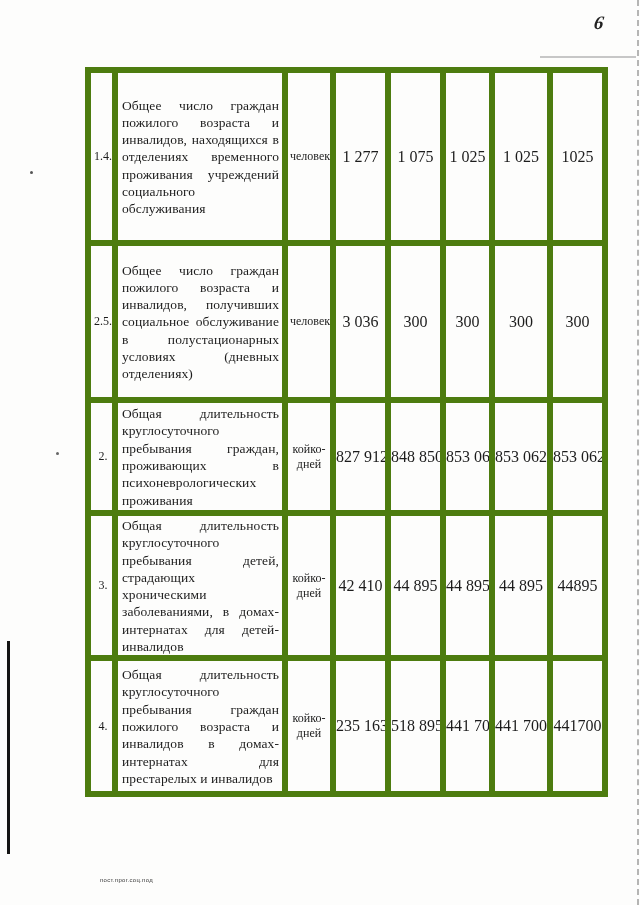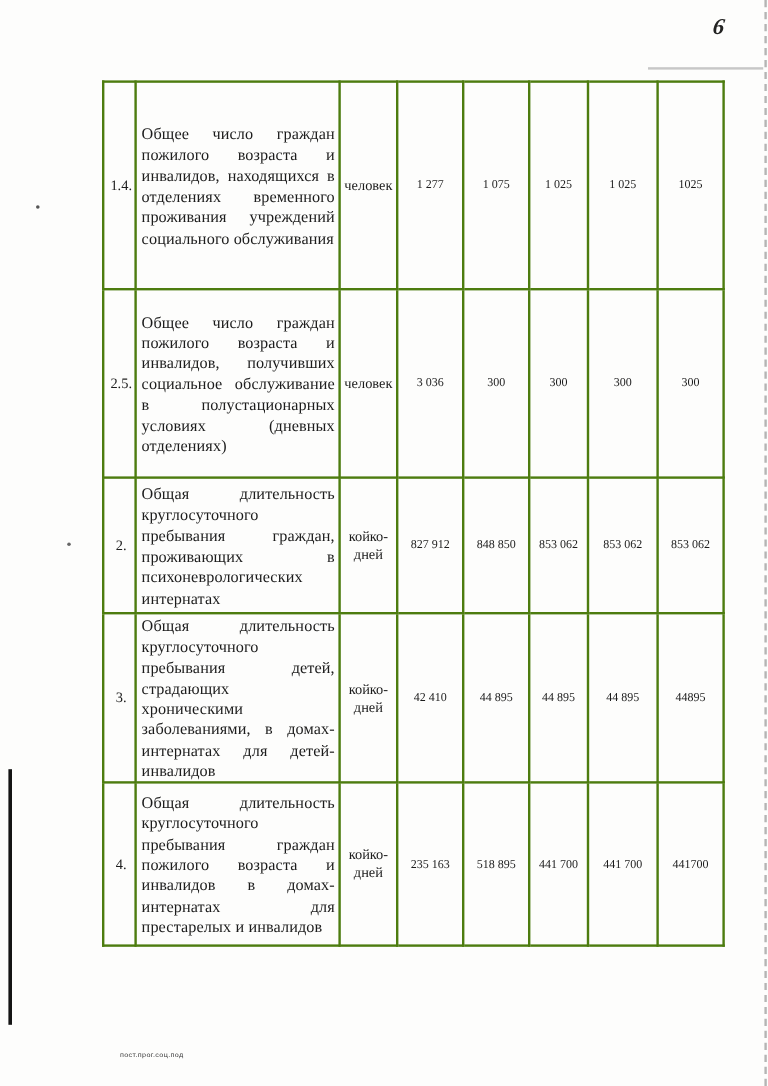--- a/index.html
+++ b/index.html
@@ -61,21 +61,21 @@
 
   table.report {
     position: absolute;
     left: 85px; top: 67px;
     width: 517px;
     border-collapse: collapse;
     table-layout: fixed;
     border: 2px solid #3c3c3c;
   }
   table.report td {
-    border: 2px solid #4d7c0f;
+    border: 6px solid #4d7c0f;
     vertical-align: middle;
     overflow: hidden;
   }
   td.cell-num {
     text-align: center;
     padding-left: 3px;
     font-size: 12px;
   }
   td.cell-desc {
     vertical-align: top;
@@ -87,21 +87,21 @@
   }
   td.cell-unit {
     text-align: center;
     font-size: 12px;
     padding: 0 2px;
     line-height: 1.25;
     margin-top: 32px;
   }
   td.cell-val {
     text-align: center;
-    font-size: 10px;
+    font-size: 16px;
     white-space: nowrap;
   }
   tr.r0 { height: 173px; }
   tr.r1 { height: 157px; }
   tr.r2 { height: 113px; }
   tr.r3 { height: 138px; }
   tr.r4 { height: 136px; }
 </style>
 </head>
 <body>
@@ -143,21 +143,21 @@
         <td class="cell-desc">Общее число граждан пожилого возраста и инвалидов, получивших социальное обслуживание в полустационарных условиях (дневных отделениях)</td>
         <td class="cell-unit">человек</td>
         <td class="cell-val">3 036</td>
         <td class="cell-val">300</td>
         <td class="cell-val">300</td>
         <td class="cell-val">300</td>
         <td class="cell-val">300</td>
       </tr>
       <tr class="r2">
         <td class="cell-num">2.</td>
-        <td class="cell-desc">Общая длительность круглосуточного пребывания граждан, проживающих в психоневрологических интернатах</td>
+        <td class="cell-desc">Общая длительность круглосуточного пребывания граждан, проживающих в психоневрологических проживания</td>
         <td class="cell-unit">койко-дней</td>
         <td class="cell-val">827 912</td>
         <td class="cell-val">848 850</td>
         <td class="cell-val">853 062</td>
         <td class="cell-val">853 062</td>
         <td class="cell-val">853 062</td>
       </tr>
       <tr class="r3">
         <td class="cell-num">3.</td>
         <td class="cell-desc">Общая длительность круглосуточного пребывания детей, страдающих хроническими заболеваниями, в домах-интернатах для детей-инвалидов</td>

